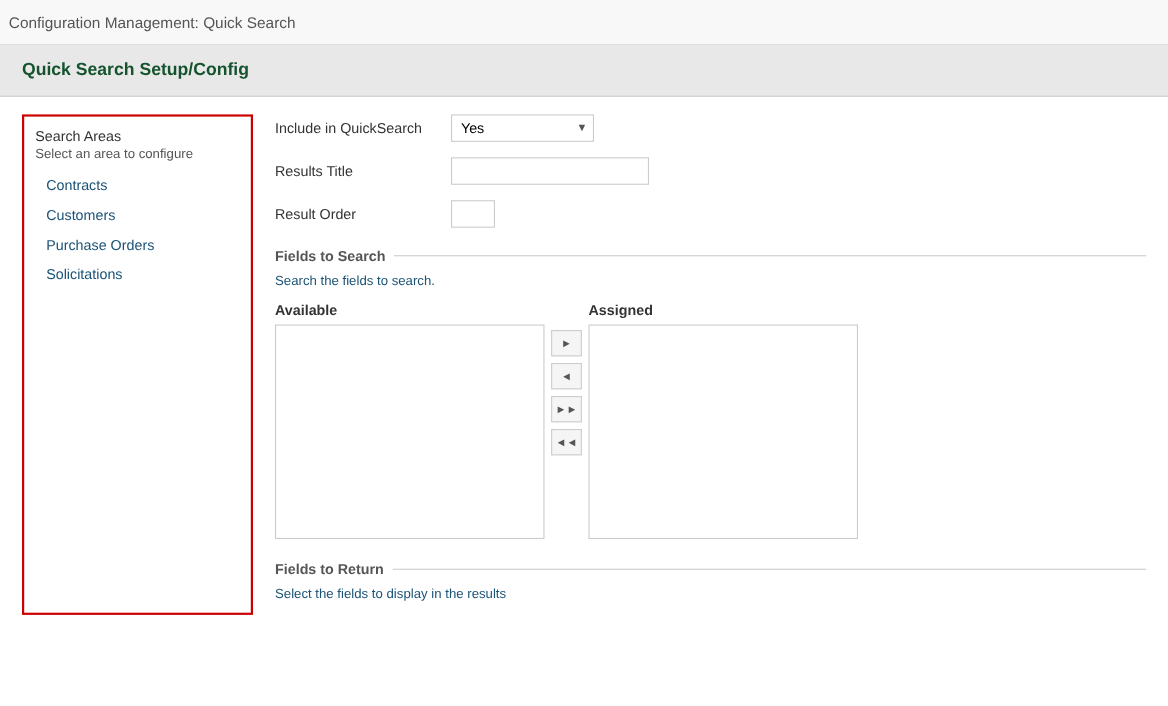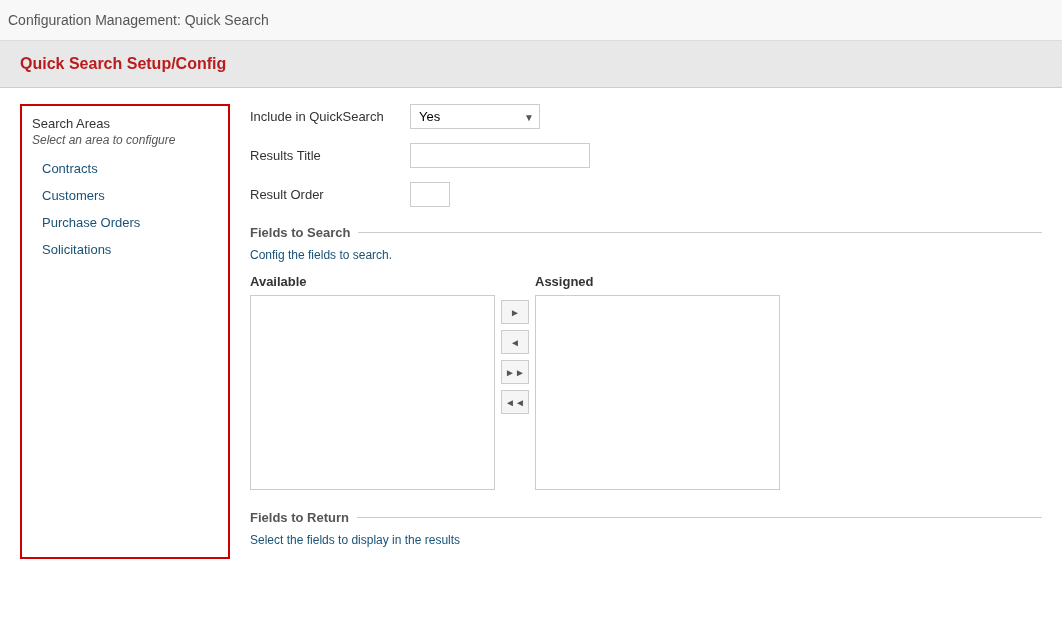--- a/index.html
+++ b/index.html
@@ -16,21 +16,21 @@
     }
 
     .page-header {
       padding: 14px 20px;
       background: #e8e8e8;
       border-bottom: 1px solid #ccc;
     }
     .page-header h2 {
       font-size: 16px;
       font-weight: bold;
-      color: #b91c1c;
+      color: #14532d;
     }
 
     .content-area {
       display: flex;
       padding: 16px 20px;
       gap: 20px;
     }
 
     .sidebar {
       min-width: 210px;
@@ -41,21 +41,20 @@
     .sidebar-title {
       font-weight: normal;
       font-size: 13px;
       padding: 0 10px 2px 10px;
       color: #333;
     }
     .sidebar-subtitle {
       font-size: 12px;
       color: #555;
       padding: 0 10px 8px 10px;
-      font-style: italic;
     }
     .sidebar-item {
       padding: 6px 10px 6px 20px;
       color: #1a5276;
       cursor: pointer;
       font-size: 13px;
     }
 
     .main-panel {
       flex: 1;
@@ -223,21 +222,21 @@
     <div class="form-row">
       <div class="form-label">Result Order</div>
       <input type="text" class="form-control input-tiny" value="" style="">
     </div>
 
     <div class="section-divider">
       <span class="section-divider-label">Fields to Search</span>
       <div class="section-divider-line"></div>
     </div>
 
-    <div class="section-desc">Config the fields to search.</div>
+    <div class="section-desc">Search the fields to search.</div>
 
     <div class="transfer-area">
       <div class="transfer-list-container">
         <div class="transfer-list-label">Available</div>
         <div class="transfer-list"></div>
       </div>
 
       <div class="transfer-buttons">
         <button class="transfer-btn">►</button>
         <button class="transfer-btn">◄</button>

